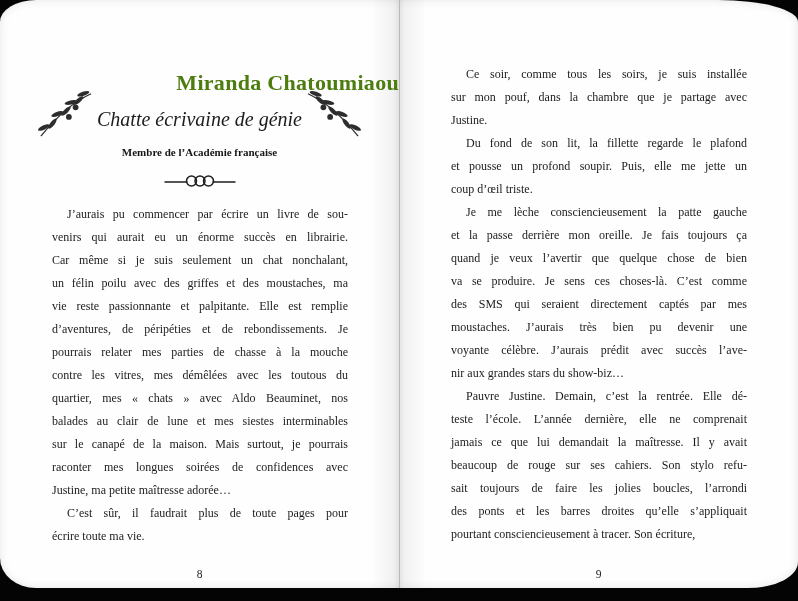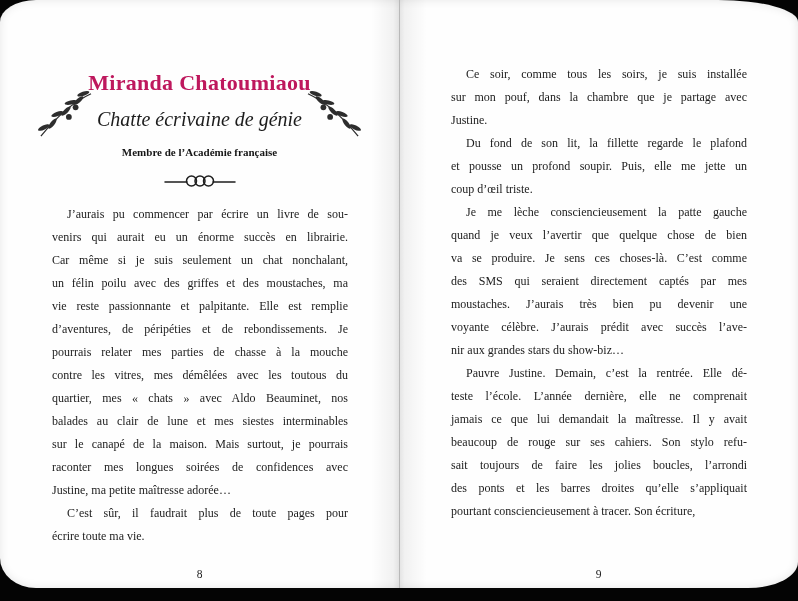--- a/index.html
+++ b/index.html
@@ -40,21 +40,21 @@
   .page {
     position: absolute; top: 0; bottom: 0; width: 399px;
     color: #1b1b1b;
   }
   .page.left  { left: 0; }
   .page.right { left: 399px; }
 
   
   .lp-header { position: relative; text-align: center; padding-top: 70px; }
   .book-title {
-    font-size: 22px; font-weight: bold; letter-spacing: 0.3px; color: #be185d;
+    font-size: 22px; font-weight: bold; letter-spacing: 0.3px; color: #4d7c0f; text-align: right;
   }
   .book-subtitle { margin-top: 12px; font-style: italic; font-size: 20px; color: #1c1c1c; }
   .book-membership { margin-top: 15px; font-weight: bold; font-size: 11px; color: #151515; }
 
   .branch { position: absolute; top: 88px; }
   .branch.b-left  { left: 36px; }
   .branch.b-right { right: 36px; transform: scaleX(-1); }
 
   .divider-wrap { margin-top: 14px; }
 
@@ -169,20 +169,21 @@
             <div class="line">sur mon pouf, dans la chambre que je partage avec</div>
             <div class="line last">Justine.</div>
           </div>
           <div class="para">
             <div class="line first">Du fond de son lit, la fillette regarde le plafond</div>
             <div class="line">et pousse un profond soupir. Puis, elle me jette un</div>
             <div class="line last">coup d’œil triste.</div>
           </div>
           <div class="para">
             <div class="line first">Je me lèche consciencieusement la patte gauche</div>
+            <div class="line">et la passe derrière mon oreille. Je fais toujours ça</div>
             <div class="line">quand je veux l’avertir que quelque chose de bien</div>
             <div class="line">va se produire. Je sens ces choses-là. C’est comme</div>
             <div class="line">des SMS qui seraient directement captés par mes</div>
             <div class="line">moustaches. J’aurais très bien pu devenir une</div>
             <div class="line">voyante célèbre. J’aurais prédit avec succès l’ave-</div>
             <div class="line last">nir aux grandes stars du show-biz…</div>
           </div>
           <div class="para">
             <div class="line first">Pauvre Justine. Demain, c’est la rentrée. Elle dé-</div>
             <div class="line">teste l’école. L’année dernière, elle ne comprenait</div>

